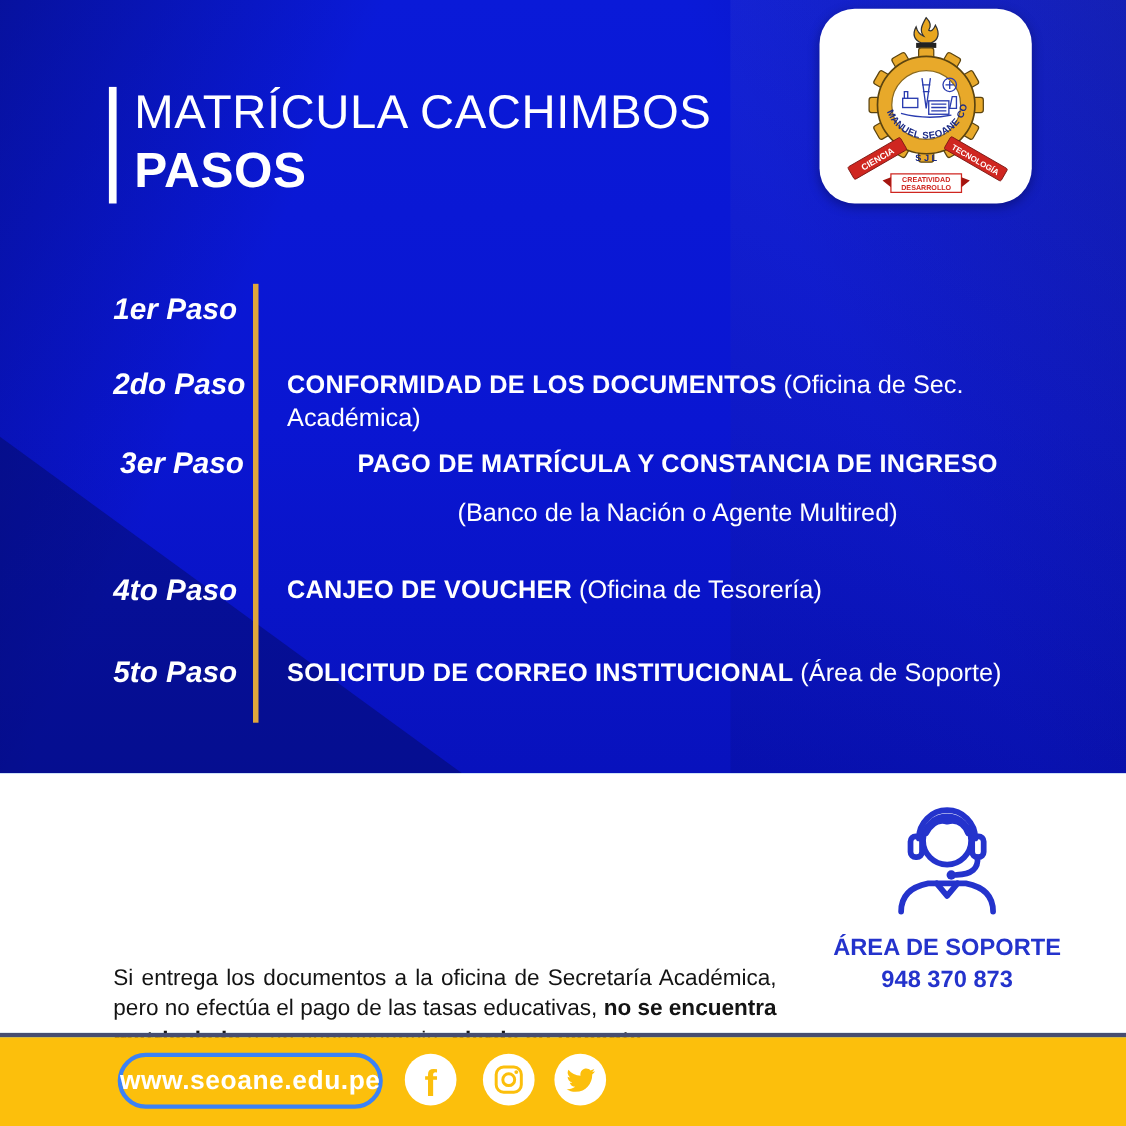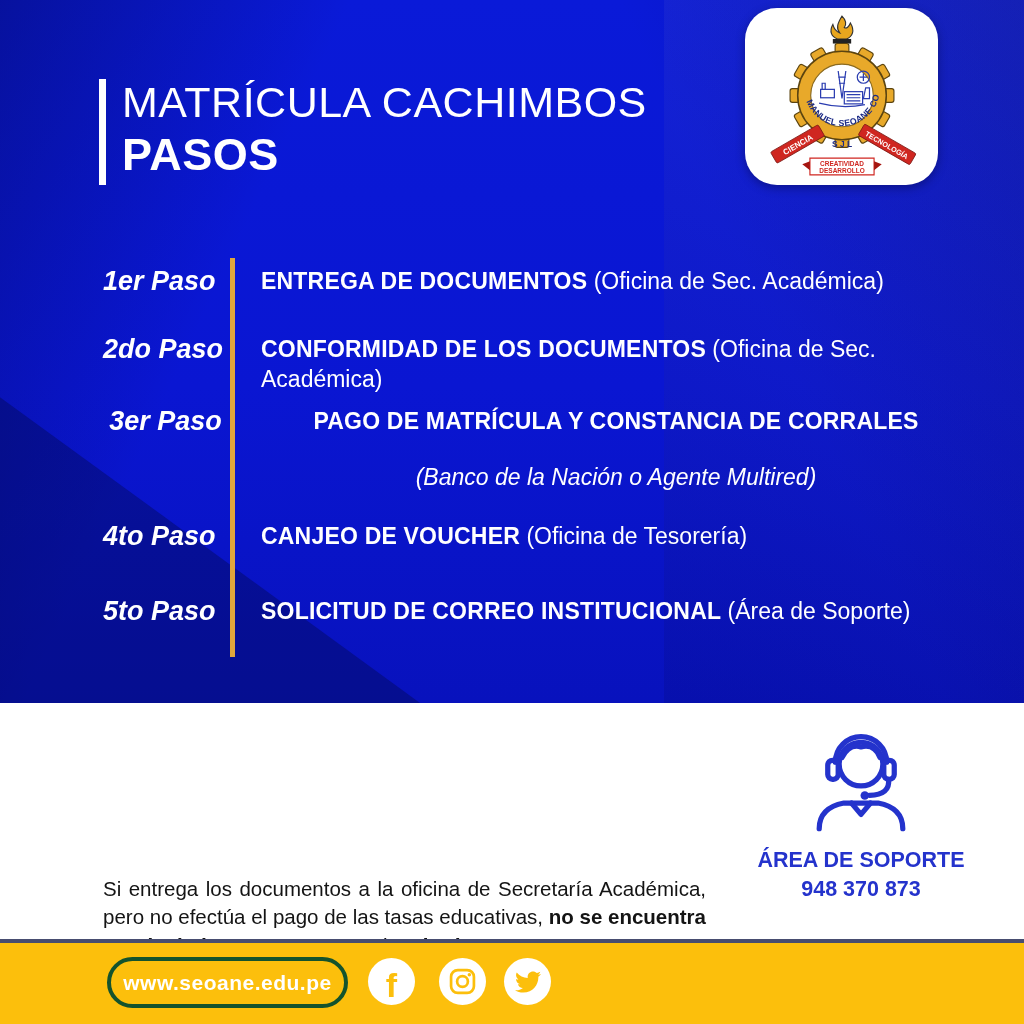--- a/index.html
+++ b/index.html
@@ -28,39 +28,39 @@
   .logo-card{position:absolute;left:745px;top:8px;width:193px;height:177px;background:#fff;
     border-radius:32px;display:flex;align-items:center;justify-content:center;
     box-shadow:0 3px 10px rgba(0,0,30,.35);}
   
   .steps-divider{position:absolute;left:230px;top:258px;width:5px;height:399px;background:#e0a63c;}
   .step-label{position:absolute;left:103px;width:125px;color:#fff;
     font-size:27px;font-weight:700;font-style:italic;white-space:nowrap;}
   .step-content{position:absolute;left:261px;width:710px;color:#fff;font-size:23px;line-height:30px;}
   .step-title{font-weight:700;letter-spacing:.2px;}
   .step-detail{font-weight:400;}
-  .step-line2{font-weight:400;margin-top:26px;font-style:italic;}
+  .step-line2{font-weight:400;margin-top:15px;}
   .r1{top:266px;} .r2{top:334px;} .r3{top:406px;text-align:center;} .r4{top:521px;} .r5{top:596px;}
   
   .white-section{position:absolute;left:0;top:703px;width:1024px;height:236px;background:#ffffff;}
   .note-heading{position:absolute;left:103px;top:23px;font-size:24px;font-weight:800;
     color:#e21d15;letter-spacing:.2px;}
   .note-p{position:absolute;left:103px;width:603px;font-size:20.5px;line-height:28.5px;
     color:#141414;text-align:justify;}
   .p1{top:62px;} .p2{top:151px;}
   .note-p .b{font-weight:700;}
   .support{position:absolute;left:748px;top:25px;width:226px;text-align:center;}
   .support-label{font-size:21.5px;font-weight:800;color:#2433cc;margin-top:2px;white-space:nowrap;}
   .support-phone{font-size:21.5px;font-weight:800;color:#2433cc;margin-top:4px;text-align:center;}
   
   .footer-line{position:absolute;left:0;top:939px;width:1024px;height:4px;background:#474d70;}
   .footer-bar{position:absolute;left:0;top:943px;width:1024px;height:81px;background:#fcbf0c;}
   .site-pill{position:absolute;left:107px;top:14px;width:233px;height:43px;
-    border:4px solid #14532d;border-radius:27px;display:flex;align-items:center;justify-content:center;
-    color:#fff;font-size:21px;font-weight:700;letter-spacing:.5px;cursor:pointer;}
+    border:4px solid #3b82f6;border-radius:27px;display:flex;align-items:center;justify-content:center;
+    color:#fff;font-size:24px;font-weight:700;letter-spacing:.5px;cursor:pointer;}
   .social{position:absolute;top:15px;width:47px;height:47px;border-radius:50%;background:#fff;
     display:flex;align-items:center;justify-content:center;cursor:pointer;}
   .soc-fb{left:368px;} .soc-ig{left:439px;} .soc-tw{left:504px;}
   .fb-f{color:#fcbf0c;font-weight:800;font-size:34px;line-height:1;transform:translateY(3px);}
 </style>
 </head>
 <body>
 
 <div class="canvas">
 
@@ -156,34 +156,30 @@
           <path d="M58 194 L48 198 L58 206 Z M142 194 L152 198 L142 206 Z" fill="#a51510"></path>
           <text x="100" y="200" font-size="8.5" font-weight="700" fill="#cf2620" text-anchor="middle">CREATIVIDAD</text>
           <text x="100" y="209" font-size="8.5" font-weight="700" fill="#cf2620" text-anchor="middle">DESARROLLO</text>
         </g>
       </svg>
     </div>
 
     <div class="steps-divider"></div>
 
     <div class="step-label r1">1er Paso</div>
-    <div class="step-content r1">
-      <span class="step-title">ENTREGA DE DOCUMENTOS</span>
-      <span class="step-detail">(Oficina de Sec. Académica)</span>
-    </div>
 
     <div class="step-label r2">2do Paso</div>
     <div class="step-content r2">
       <span class="step-title">CONFORMIDAD DE LOS DOCUMENTOS</span>
       <span class="step-detail">(Oficina de Sec. Académica)</span>
     </div>
 
     <div class="step-label r3">3er Paso</div>
     <div class="step-content r3">
-      <div class="step-title">PAGO DE MATRÍCULA Y CONSTANCIA DE CORRALES</div>
+      <div class="step-title">PAGO DE MATRÍCULA Y CONSTANCIA DE INGRESO</div>
       <div class="step-line2">(Banco de la Nación o Agente Multired)</div>
     </div>
 
     <div class="step-label r4">4to Paso</div>
     <div class="step-content r4">
       <span class="step-title">CANJEO DE VOUCHER</span>
       <span class="step-detail">(Oficina de Tesorería)</span>
     </div>
 
     <div class="step-label r5">5to Paso</div>

